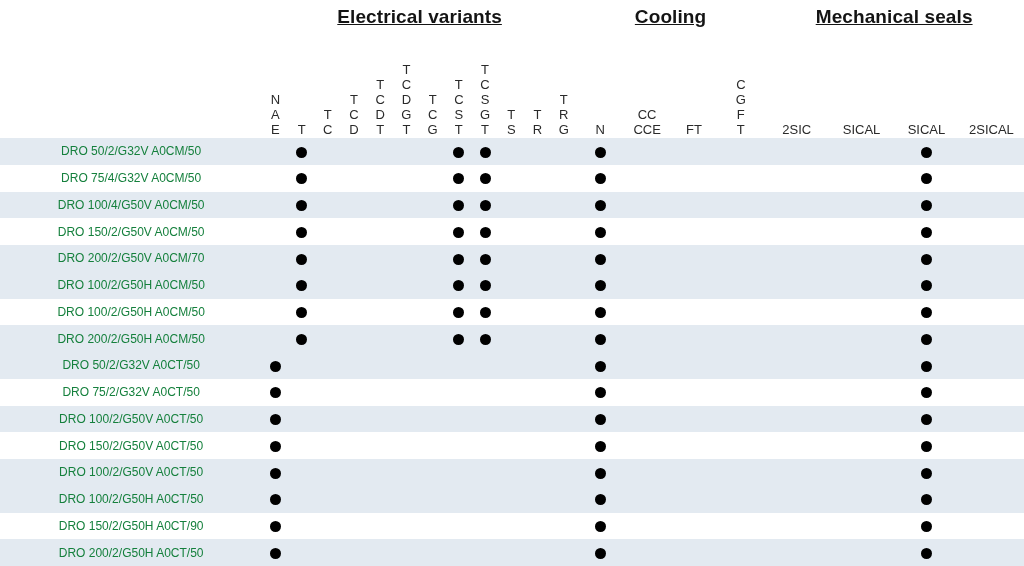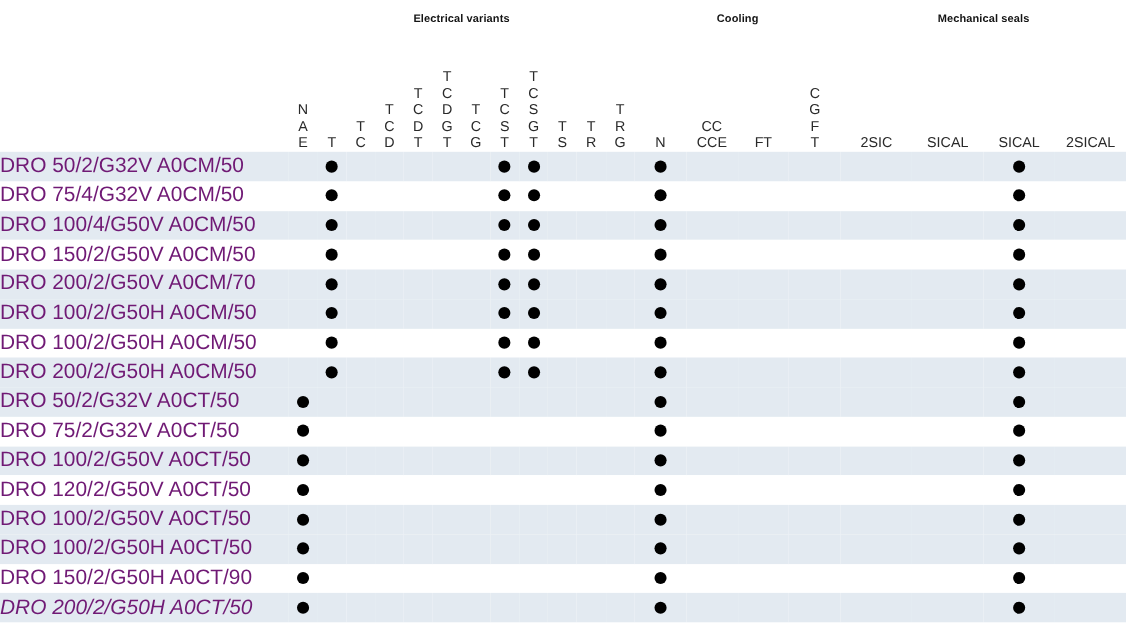--- a/index.html
+++ b/index.html
@@ -30,31 +30,32 @@
 
   
   .corner-cell {
     background: #ffffff;
     border: 0;
   }
 
   
   .group-head {
     background: #ffffff;
-    font-size: 10px;
+    font-size: 19px;
     font-weight: bold;
     text-align: center;
     vertical-align: middle;
     color: #141414;
     height: 34px;
     border-top: 2px solid #9fb8ca;
     border-bottom: 1px solid #a8c0d2;
     border-left: 2px solid #9fb8ca;
     border-right: 2px solid #9fb8ca;
     letter-spacing: 0.1px;
+    text-decoration: underline;
   }
 
   
   .sub-head {
     background: #ffffff;
     font-size: 13px;
     font-weight: normal;
     text-align: center;
     vertical-align: bottom;
     color: #2a2a2a;
@@ -65,25 +66,25 @@
     border-bottom: 2px solid #9fb8ca;
     line-height: 1.15;
   }
   .sub-head.grp-left  { border-left: 2px solid #9fb8ca; }
   .sub-head.grp-right { border-right: 2px solid #9fb8ca; }
   .sub-head .stack { display: block; }
   .sub-head .stack span { display: block; }
 
   
   .row-label {
-    font-size: 19px;
-    text-align: left;
+    font-size: 12px;
+    text-align: center;
     vertical-align: middle;
     padding-left: 11px;
-    color: #701a75;
+    color: #15803d;
     white-space: nowrap;
     border: 0;
   }
 
   
   .data-cell {
     text-align: center;
     vertical-align: middle;
     border-left: 1px solid #b9cddc;
     border-right: 1px solid #b9cddc;
@@ -94,21 +95,21 @@
   
   tr.band-shade .row-label,
   tr.band-shade .data-cell { background: #e3eaf1; }
   tr.band-plain .row-label,
   tr.band-plain .data-cell { background: #ffffff; }
 
   
   tr.grp-top .row-label,
   tr.grp-top .data-cell { border-top: 2px solid #9fb8ca; }
   tr.last-row .row-label,
-  tr.last-row .data-cell { border-bottom: 2px solid #9fb8ca; font-style: italic; }
+  tr.last-row .data-cell { border-bottom: 2px solid #9fb8ca; }
 
   .dot {
     display: inline-block;
     width: 11px;
     height: 11px;
     border-radius: 50%;
     background: #000000;
     vertical-align: middle;
   }
 </style>
@@ -527,21 +528,21 @@
         <td class="data-cell grp-left"><span class="dot"></span></td>
         <td class="data-cell"></td>
         <td class="data-cell"></td>
         <td class="data-cell grp-right"></td>
         <td class="data-cell grp-left"></td>
         <td class="data-cell"></td>
         <td class="data-cell"><span class="dot"></span></td>
         <td class="data-cell grp-right"></td>
       </tr>
       <tr class="band-plain">
-        <td class="row-label">DRO 120/2/G50V A0CT/50</td>
+        <td class="row-label">DRO 150/2/G50V A0CT/50</td>
         <td class="data-cell grp-left"><span class="dot"></span></td>
         <td class="data-cell"></td>
         <td class="data-cell"></td>
         <td class="data-cell"></td>
         <td class="data-cell"></td>
         <td class="data-cell"></td>
         <td class="data-cell"></td>
         <td class="data-cell"></td>
         <td class="data-cell"></td>
         <td class="data-cell"></td>

